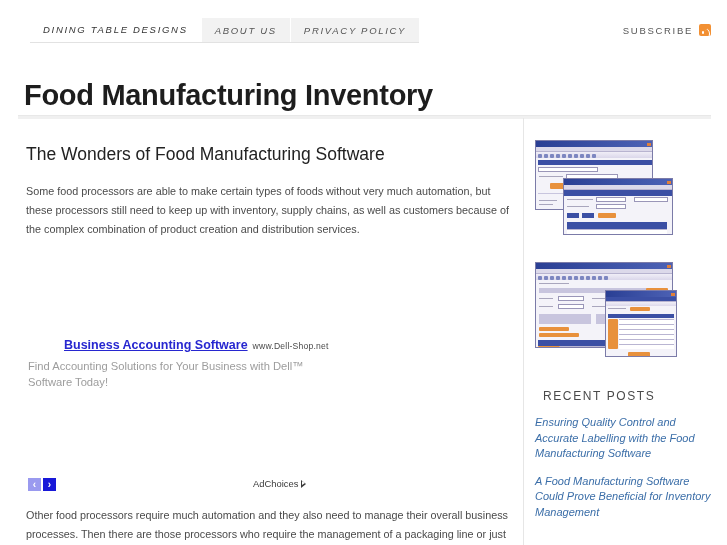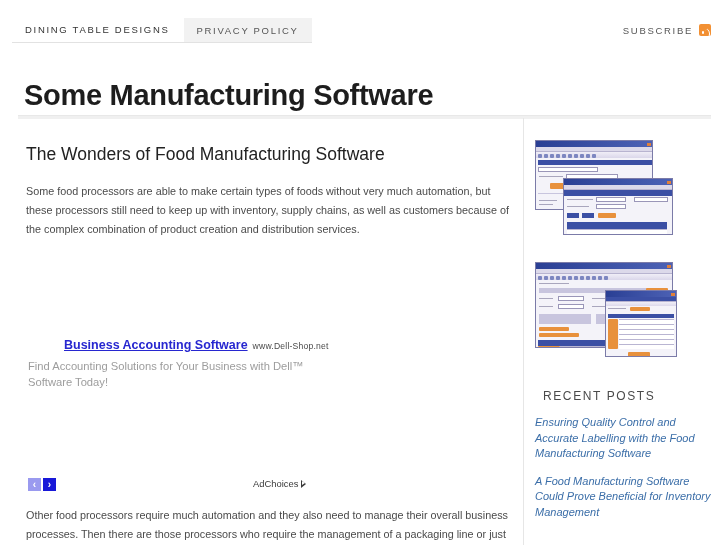--- a/index.html
+++ b/index.html
@@ -19,27 +19,28 @@
   
   .topbar {
     position: absolute;
     left: 0;
     top: 18px;
     width: 727px;
     height: 24px;
   }
   .nav {
     position: absolute;
-    left: 12px;
+    left: 30px;
     top: 0;
     height: 24px;
     display: flex;
     align-items: stretch;
     background: #fde047;
     border-bottom: 1px solid #e2e2e2;
+    font-style: italic;
   }
   .nav-item {
     display: flex;
     align-items: center;
     padding: 0 13px;
     font-size: 9.5px;
     letter-spacing: 1.7px;
     color: #555555;
     text-transform: uppercase;
     font-weight: normal;
@@ -382,31 +383,34 @@
 </style>
 </head>
 <body>
 
 <div class="topbar">
   <nav class="nav">
     <div class="nav-item active">
       <span>Dining Table Designs</span>
     </div>
     <div class="nav-item">
+      <span>About Us</span>
+    </div>
+    <div class="nav-item">
       <span>Privacy Policy</span>
     </div>
   </nav>
 
   <div class="subscribe">
     <span class="subscribe-label">Subscribe</span>
     <span class="rss-icon"></span>
   </div>
 </div>
 
-<h1 class="site-title">Some Manufacturing Software</h1>
+<h1 class="site-title">Food Manufacturing Inventory</h1>
 <div class="header-rule"></div>
 
 <div class="col-divider"></div>
 
 <div class="content">
   <h2 class="post-title">The Wonders of Food Manufacturing Software</h2>
   <p class="post-body">Some food processors are able to make certain types of foods without very much automation, but these processors still need to keep up with inventory, supply chains, as well as customers because of the complex combination of product creation and distribution services.</p>
 </div>
 
 <div class="ad-block">

